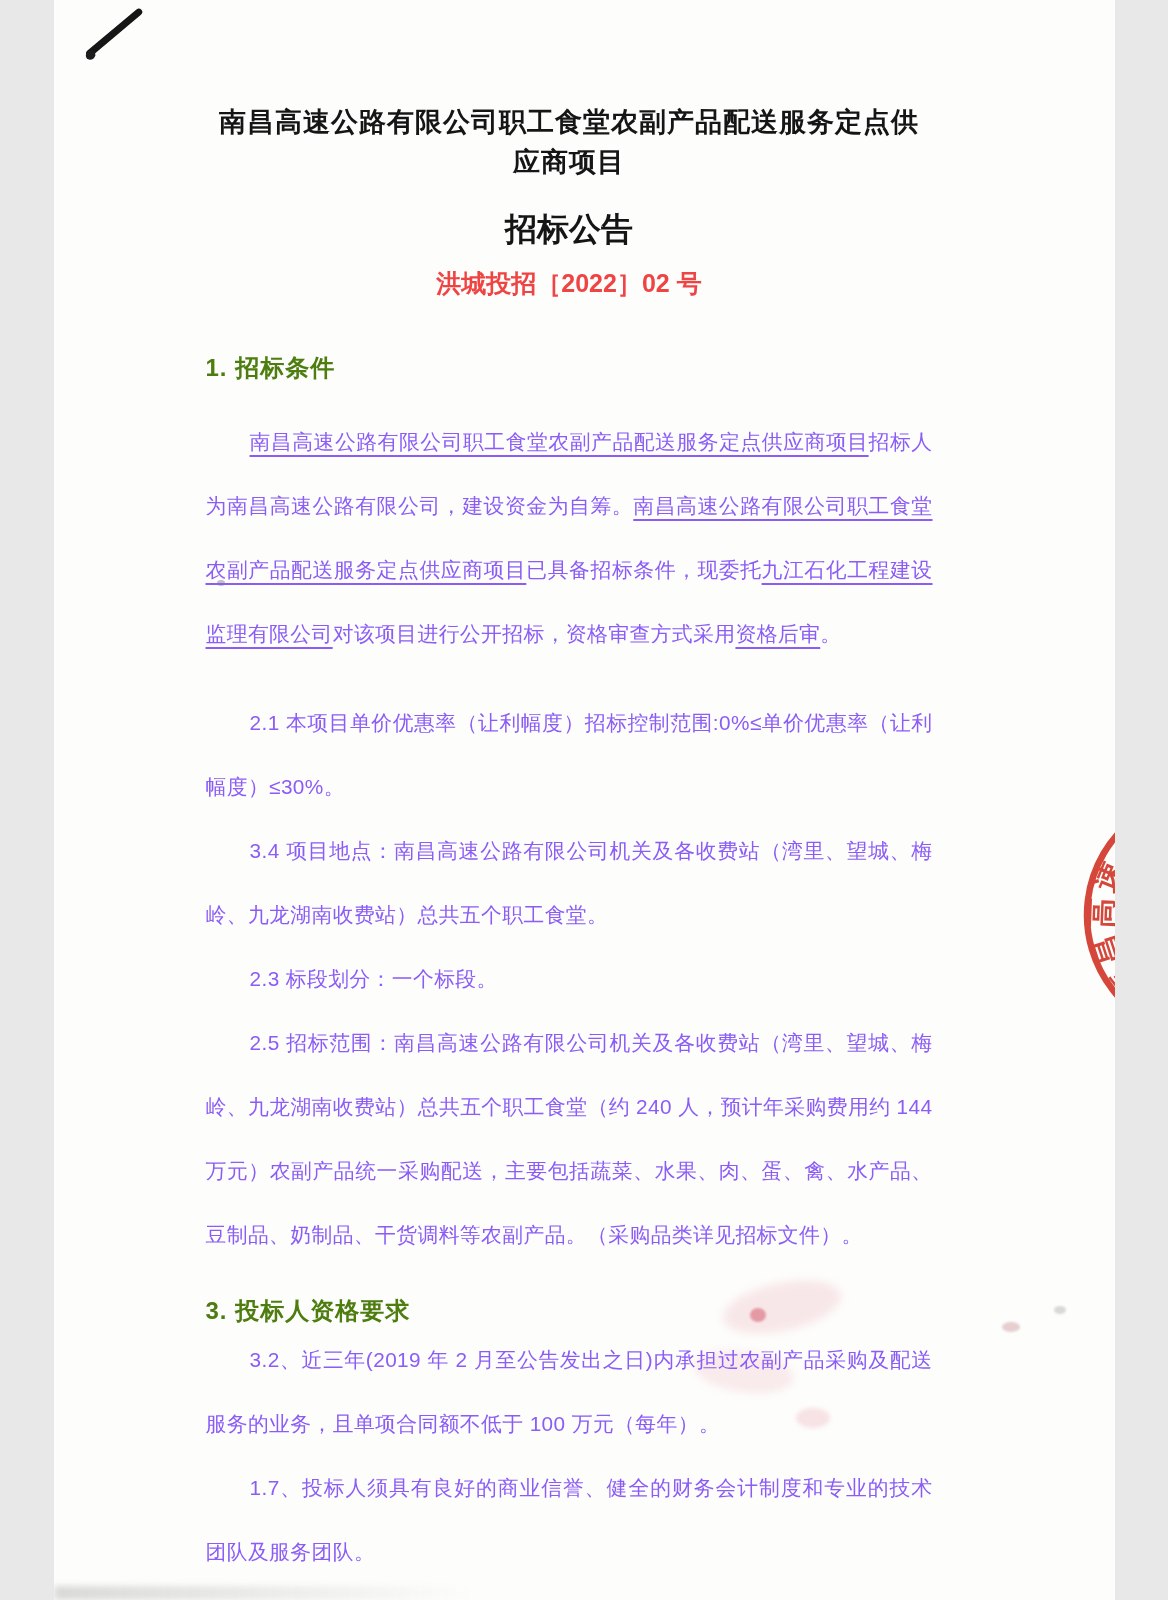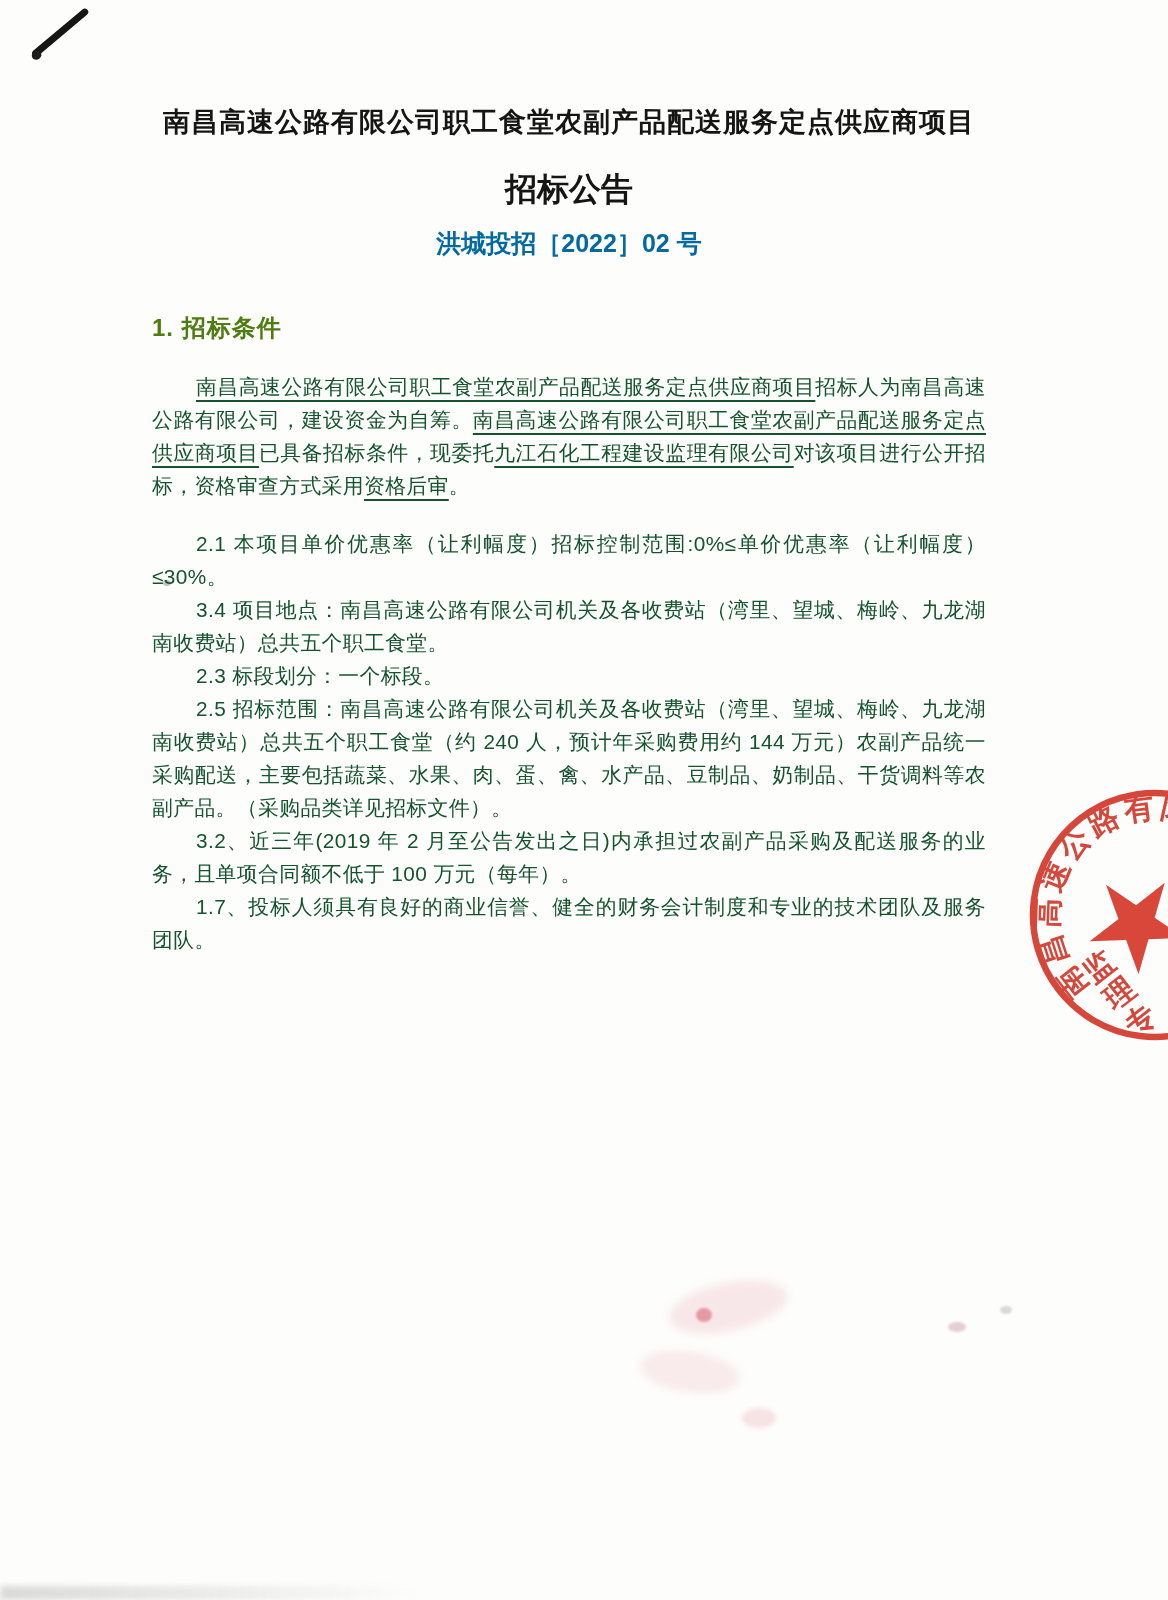--- a/index.html
+++ b/index.html
@@ -1,20 +1,20 @@
 <!DOCTYPE html>
 <html><head>
 <meta charset="utf-8">
 <style>
   html, body { margin: 0; padding: 0; background: #e8e8e8; }
   * { box-sizing: border-box; }
 
   .page {
     position: relative;
-    width: 1168px;
+    width: 1061px;
     height: 1600px;
     margin: 0 auto;
     background: #fdfdfc;
     overflow: hidden;
     color: #191919;
     font-family: "Liberation Sans", "DejaVu Sans", sans-serif;
   }
 
   .content {
     position: relative;
@@ -39,43 +39,43 @@
     text-align: center;
     line-height: 38px;
     color: #151515;
   }
   .doc-number {
     margin: 17px 0 0 0;
     font-size: 25px;
     font-weight: 700;
     text-align: center;
     line-height: 36px;
-    color: #0369a1;
+    color: #ef4444;
   }
 
   .sec-heading {
     margin: 0;
     font-size: 24px;
     font-weight: 700;
     line-height: 34px;
     letter-spacing: 1px;
     color: #4d7c0f;
   }
   .sec1 .sec-heading { margin-top: 50px; }
   .sec2 .sec-heading { margin-top: 27px; }
   .sec3 .sec-heading { margin-top: 27px; }
 
   
   .para {
     margin: 0;
     font-size: 20.8px;
-    line-height: 33px;
+    line-height: 64px;
     text-align: justify;
     text-justify: inter-ideograph;
-    color: #14532d;
+    color: #8b5cf6;
     letter-spacing: 0.4px;
   }
   .para.first-after-heading { margin-top: 25px; }
   .indent { text-indent: 44px; }
   .u {
     text-decoration: underline;
     text-underline-offset: 6px;
     text-decoration-thickness: 1.6px;
   }
 
@@ -154,20 +154,21 @@
     </section>
 
     <section class="sec2">
       <p class="para indent first-after-heading">2.1 本项目单价优惠率（让利幅度）招标控制范围:0%≤单价优惠率（让利幅度）≤30%。</p>
       <p class="para indent">3.4 项目地点：南昌高速公路有限公司机关及各收费站（湾里、望城、梅岭、九龙湖南收费站）总共五个职工食堂。</p>
       <p class="para indent">2.3 标段划分：一个标段。</p>
       <p class="para indent">2.5 招标范围：南昌高速公路有限公司机关及各收费站（湾里、望城、梅岭、九龙湖南收费站）总共五个职工食堂（约 240 人，预计年采购费用约 144 万元）农副产品统一采购配送，主要包括蔬菜、水果、肉、蛋、禽、水产品、豆制品、奶制品、干货调料等农副产品。（采购品类详见招标文件）。</p>
     </section>
 
     <section class="sec3">
+      <h3 class="sec-heading">3. 投标人资格要求</h3>
       <p class="para indent">3.2、近三年(2019 年 2 月至公告发出之日)内承担过农副产品采购及配送服务的业务，且单项合同额不低于 100 万元（每年）。</p>
       <p class="para indent">1.7、投标人须具有良好的商业信誉、健全的财务会计制度和专业的技术团队及服务团队。</p>
     </section>
 
   </div>
 
   <svg class="seal" width="360" height="360" viewBox="0 0 360 360" aria-hidden="true">
     <defs>
       <path id="seal-arc" d="M -95.5 16.8 A 97 97 0 1 1 95.5 16.8" fill="none"></path>
     </defs>

